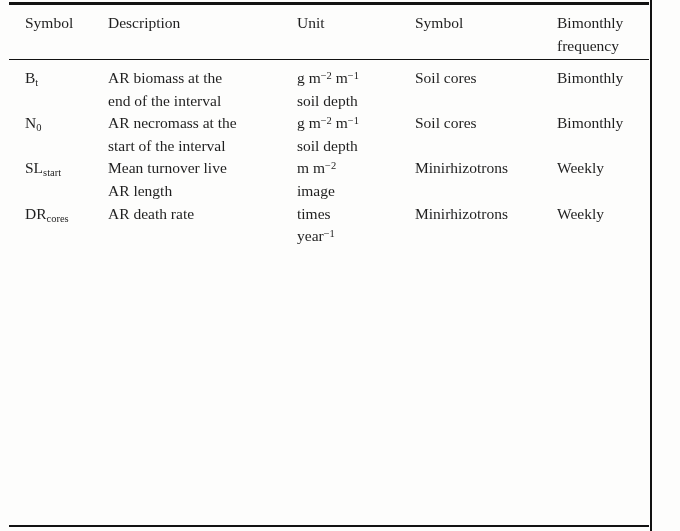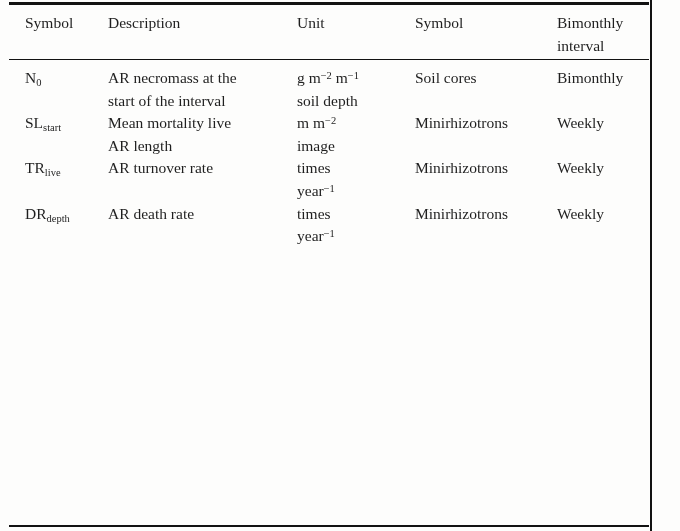--- a/index.html
+++ b/index.html
@@ -85,25 +85,44 @@
             <div class="ln">Description</div>
           </th>
           <th>
             <div class="ln">Unit</div>
           </th>
           <th>
             <div class="ln">Symbol</div>
           </th>
           <th>
             <div class="ln">Bimonthly</div>
-            <div class="ln">interval</div>
+            <div class="ln">frequency</div>
           </th>
         </tr>
     </thead>
     <tbody id="tbody">
+        <tr>
+          <td>
+            <div class="ln">B<sub>t</sub></div>
+          </td>
+          <td>
+            <div class="ln">AR biomass at the</div>
+            <div class="ln">end of the interval</div>
+          </td>
+          <td>
+            <div class="ln">g m<sup>−2</sup> m<sup>−1</sup></div>
+            <div class="ln">soil depth</div>
+          </td>
+          <td>
+            <div class="ln">Soil cores</div>
+          </td>
+          <td>
+            <div class="ln">Bimonthly</div>
+          </td>
+        </tr>
         <tr>
           <td>
             <div class="ln">N<sub>0</sub></div>
           </td>
           <td>
             <div class="ln">AR necromass at the</div>
             <div class="ln">start of the interval</div>
           </td>
           <td>
             <div class="ln">g m<sup>−2</sup> m<sup>−1</sup></div>
@@ -114,55 +133,37 @@
           </td>
           <td>
             <div class="ln">Bimonthly</div>
           </td>
         </tr>
         <tr>
           <td>
             <div class="ln">SL<sub>start</sub></div>
           </td>
           <td>
-            <div class="ln">Mean mortality live</div>
+            <div class="ln">Mean turnover live</div>
             <div class="ln">AR length</div>
           </td>
           <td>
             <div class="ln">m m<sup>−2</sup></div>
             <div class="ln">image</div>
           </td>
           <td>
             <div class="ln">Minirhizotrons</div>
           </td>
           <td>
             <div class="ln">Weekly</div>
           </td>
         </tr>
         <tr>
           <td>
-            <div class="ln">TR<sub>live</sub></div>
-          </td>
-          <td>
-            <div class="ln">AR turnover rate</div>
-          </td>
-          <td>
-            <div class="ln">times</div>
-            <div class="ln">year<sup>−1</sup></div>
-          </td>
-          <td>
-            <div class="ln">Minirhizotrons</div>
-          </td>
-          <td>
-            <div class="ln">Weekly</div>
-          </td>
-        </tr>
-        <tr>
-          <td>
-            <div class="ln">DR<sub>depth</sub></div>
+            <div class="ln">DR<sub>cores</sub></div>
           </td>
           <td>
             <div class="ln">AR death rate</div>
           </td>
           <td>
             <div class="ln">times</div>
             <div class="ln">year<sup>−1</sup></div>
           </td>
           <td>
             <div class="ln">Minirhizotrons</div>

